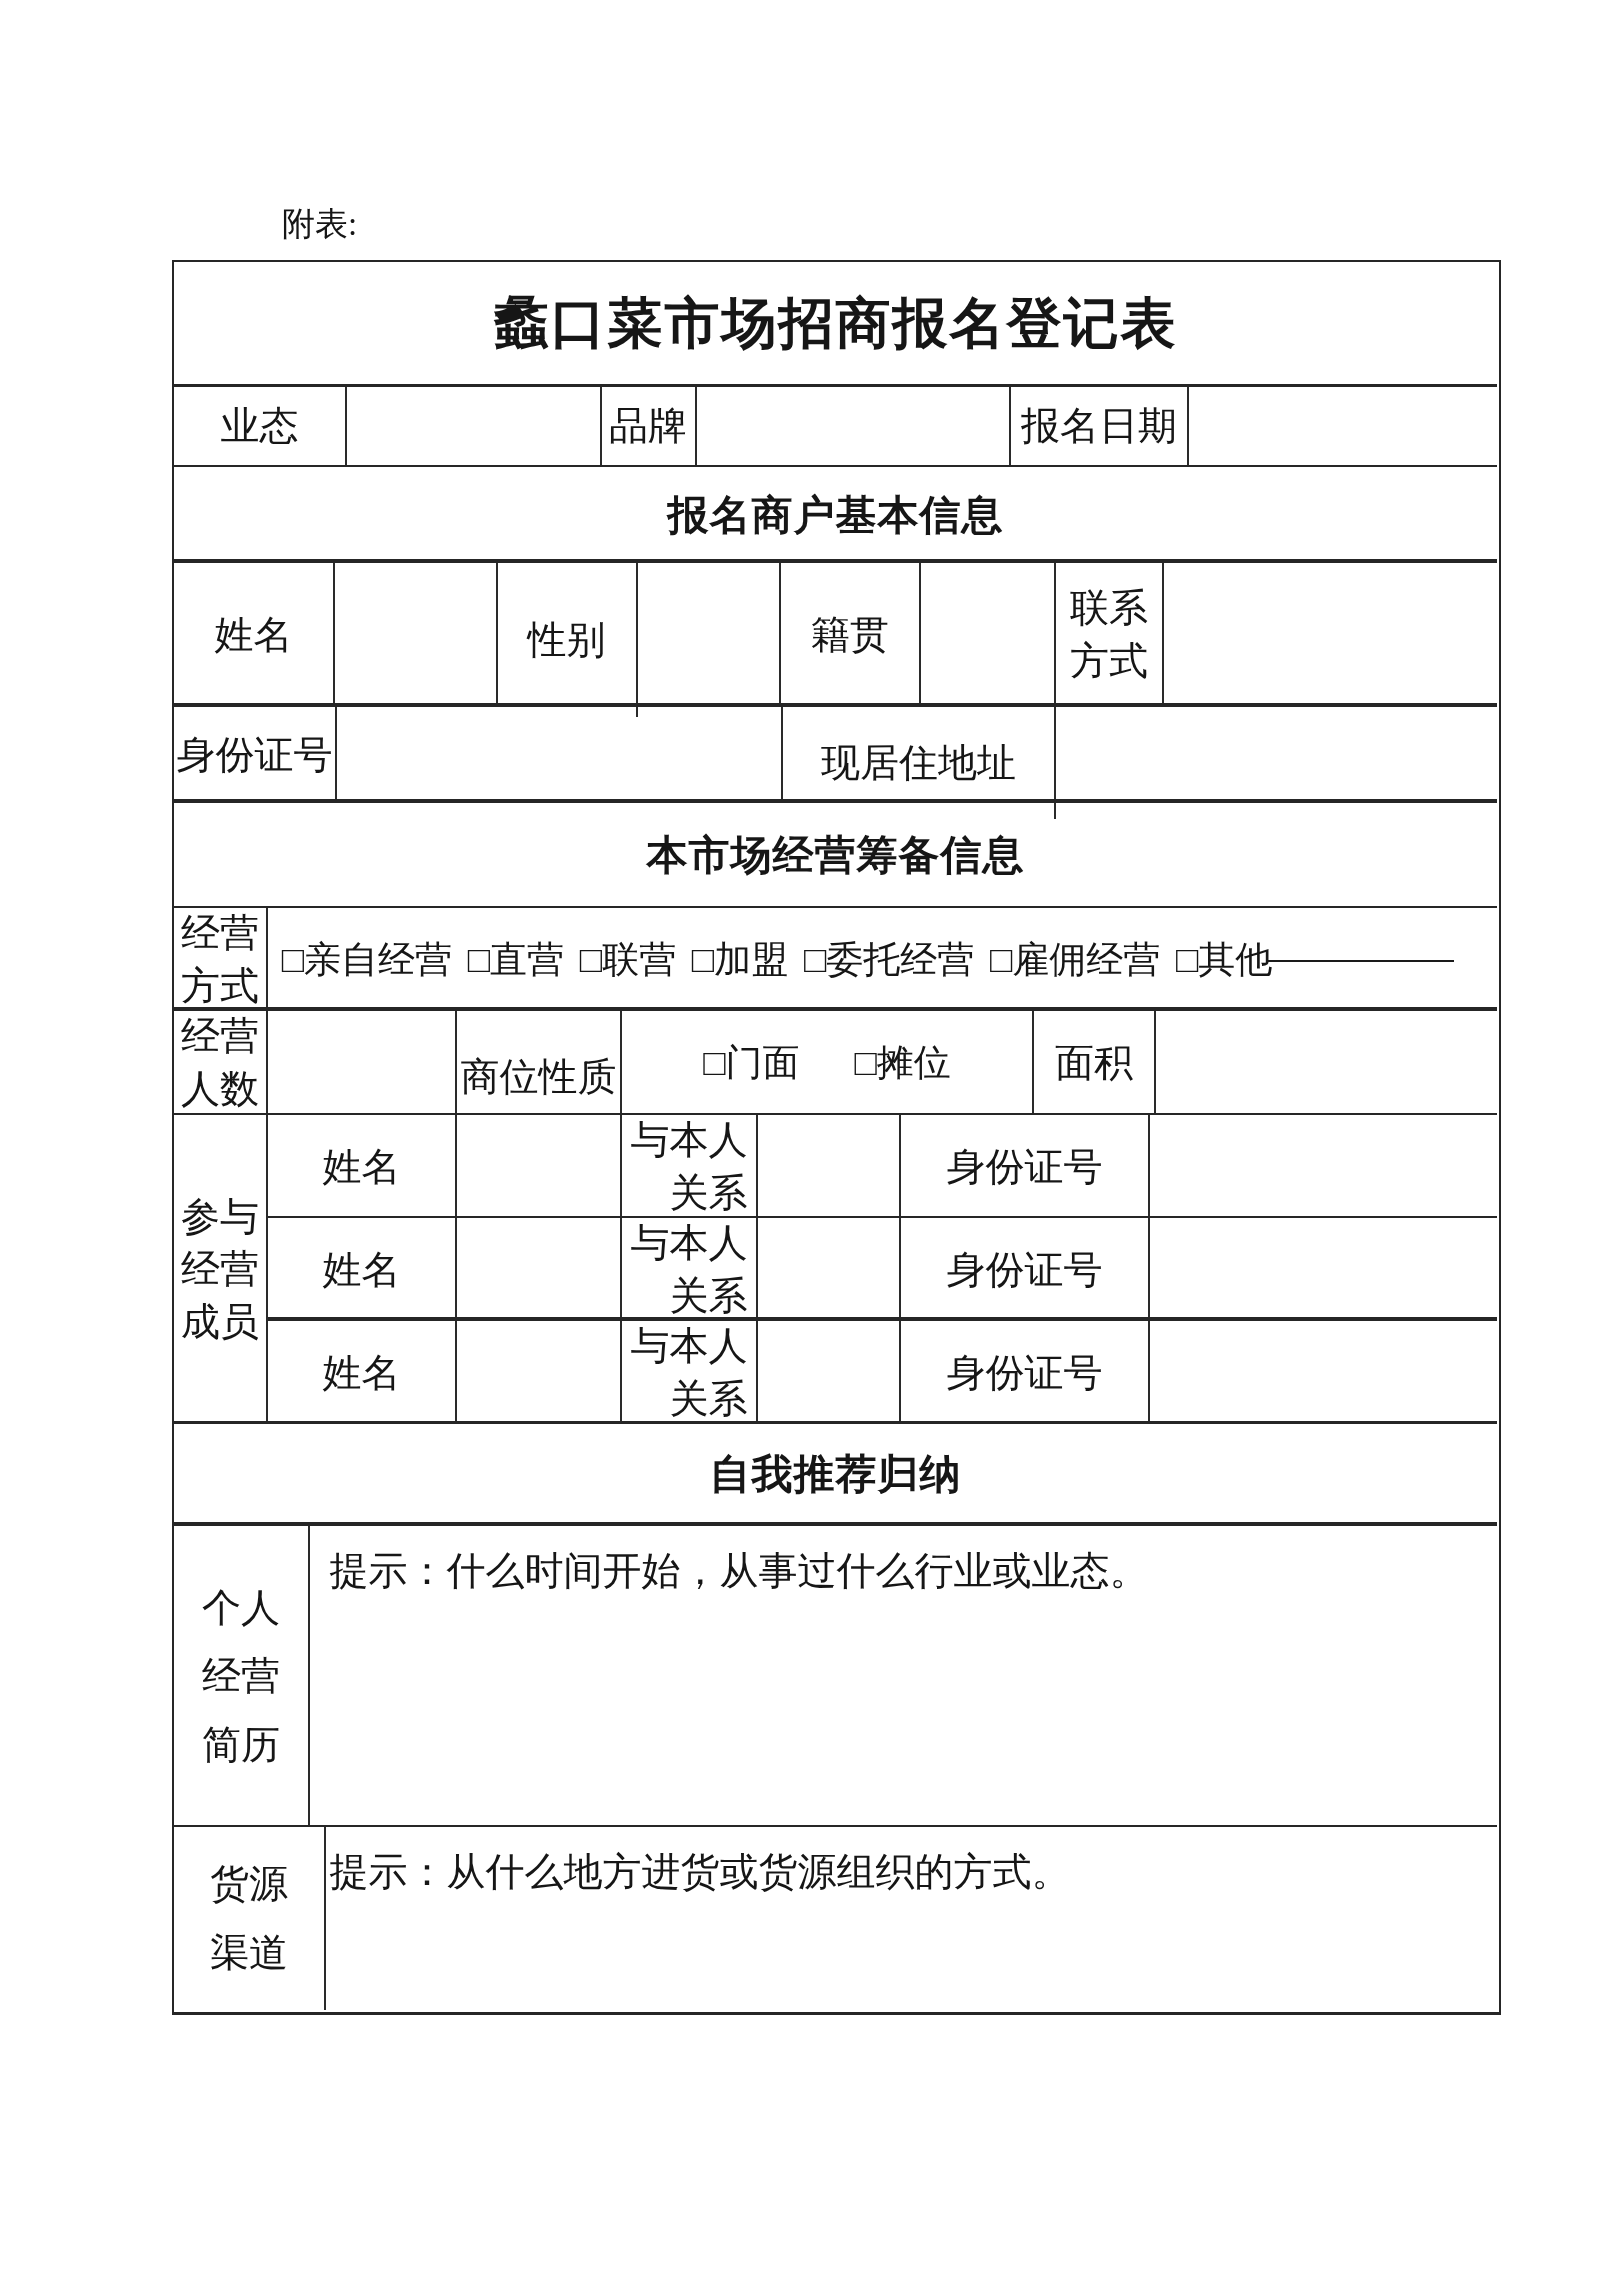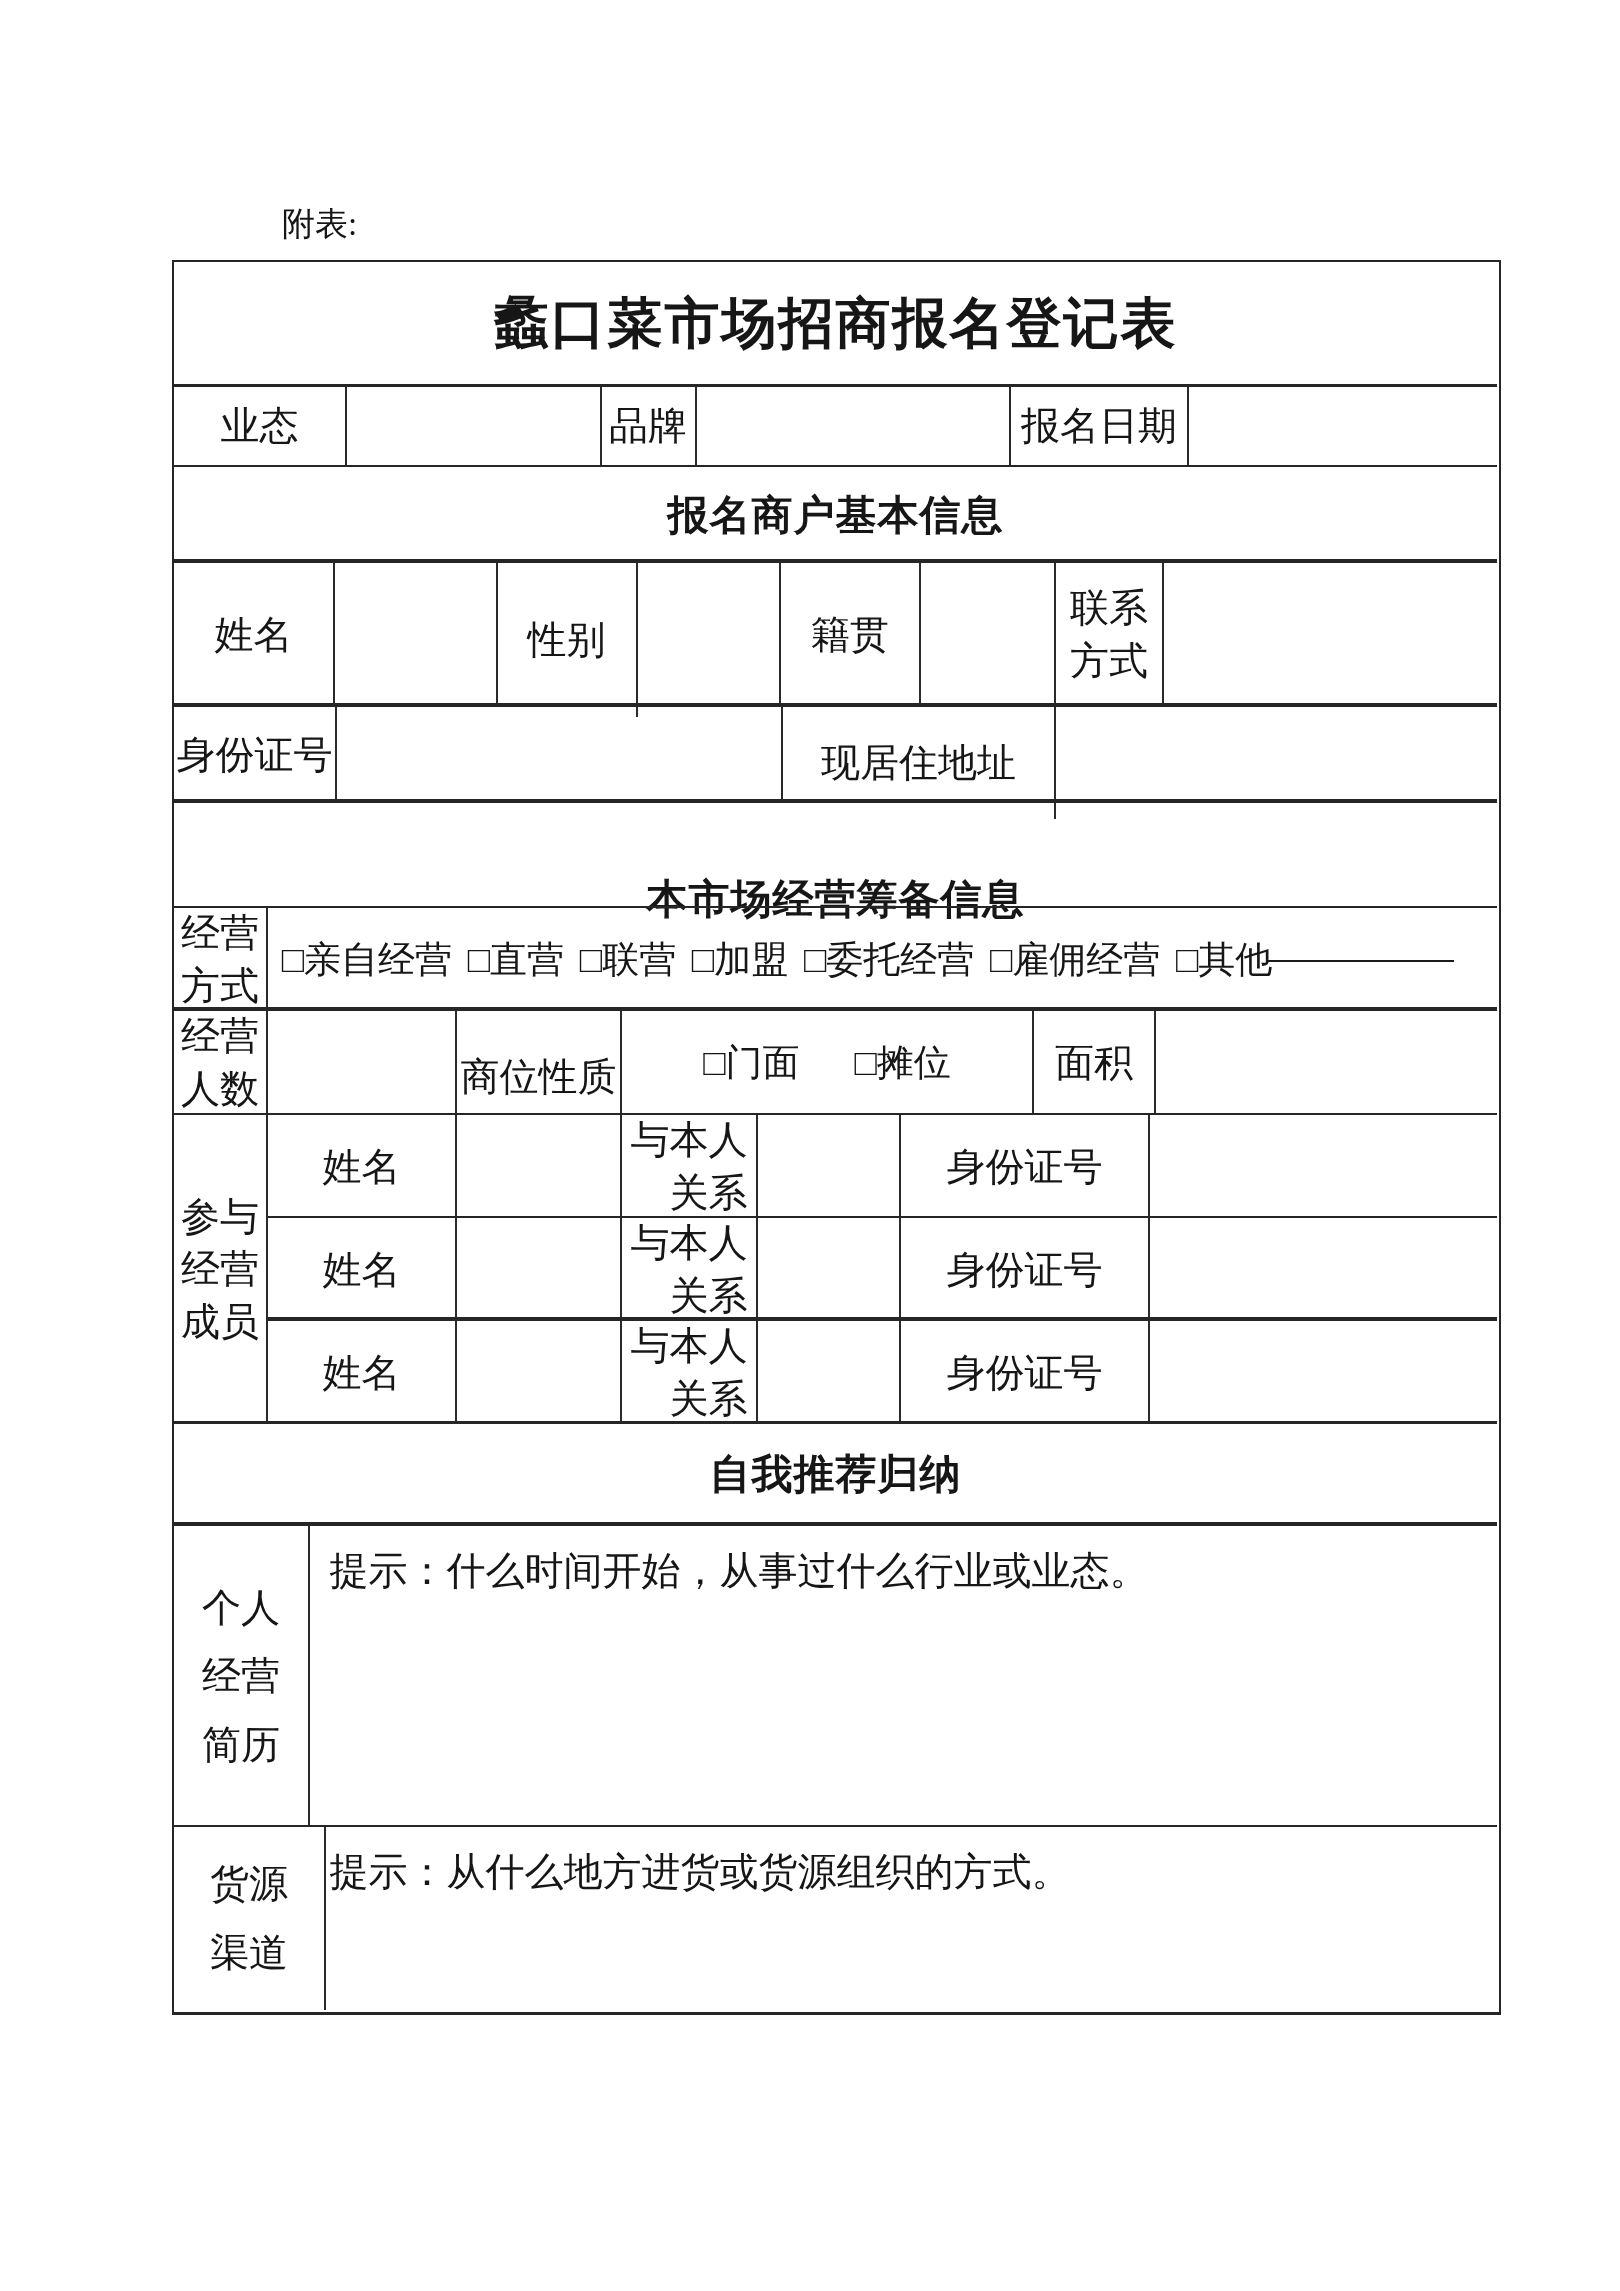--- a/index.html
+++ b/index.html
@@ -84,21 +84,21 @@
     <div class="cell br" style="left:747px;top:301px;width:135px;height:144px;"></div>
     <div class="cell br ml" style="left:882px;top:301px;width:108px;height:144px;">联系
 方式</div>
     <div class="cell" style="left:990px;top:301px;width:333px;height:144px;"></div>
 
     <div class="cell br" style="left:0;top:445px;width:163px;height:96px;">身份证号</div>
     <div class="cell br" style="left:163px;top:445px;width:446px;height:96px;"></div>
     <div class="cell br" style="left:609px;top:445px;width:273px;height:112px;">现居住地址</div>
     <div class="cell" style="left:882px;top:445px;width:441px;height:96px;"></div>
 
-    <div class="cell sechdr" style="left:0;top:541px;width:1323px;height:105px;margin-top:44px;">本市场经营筹备信息</div>
+    <div class="cell sechdr" style="left:0;top:541px;width:1323px;height:105px;">本市场经营筹备信息</div>
 
     <div class="cell br ml" style="left:0;top:646px;width:94px;height:103px;">经营
 方式</div>
     <div class="cell opts" style="left:94px;top:646px;width:1229px;height:103px;">
       <span class="opt">□亲自经营</span>
       <span class="opt">□直营</span>
       <span class="opt">□联营</span>
       <span class="opt">□加盟</span>
       <span class="opt">□委托经营</span>
       <span class="opt">□雇佣经营</span>

